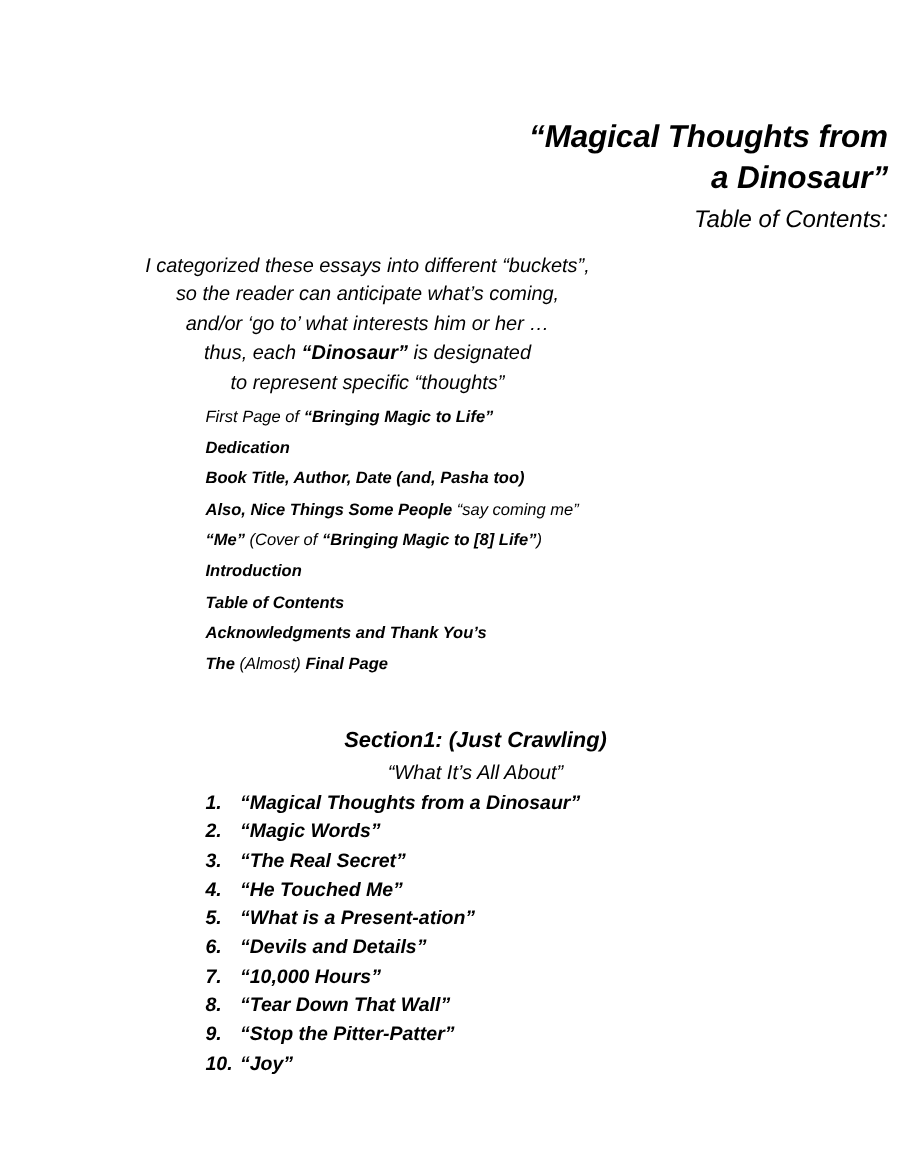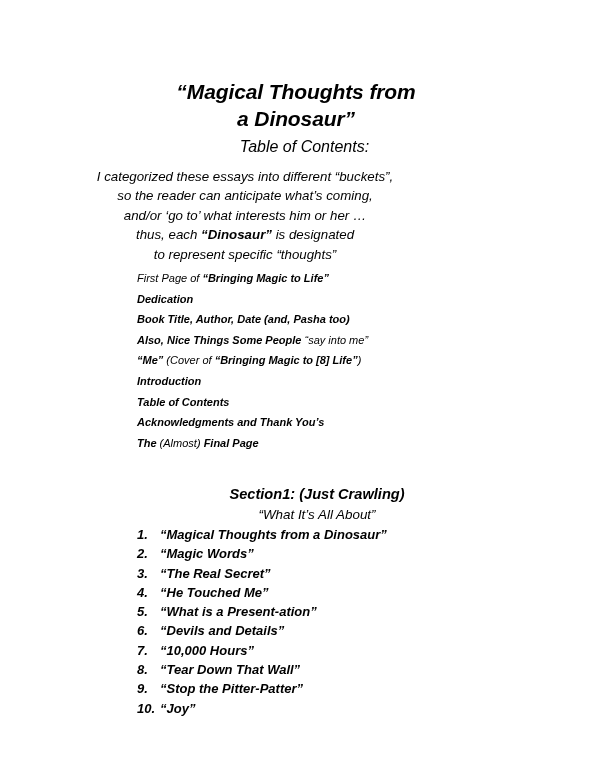--- a/index.html
+++ b/index.html
@@ -22,21 +22,21 @@
     background: #ffffff;
     box-sizing: border-box;
   }
 
   
   .title-block {
     position: absolute;
     left: 0;
     top: 78px;
     width: 592px;
-    text-align: center;
+    text-align: right;
   }
   .doc-title {
     font-size: 21px;
     font-weight: bold;
     font-style: italic;
     line-height: 27px;
     letter-spacing: -0.1px;
     margin: 0;
     white-space: pre-line;
   }
@@ -141,21 +141,21 @@
     <span class="line">so the reader can anticipate what’s coming,</span>
     <span class="line">and/or ‘go to’ what interests him or her …</span>
     <span class="line"><span>thus, each </span><b>“Dinosaur”</b><span> is designated</span></span>
     <span class="line">to represent specific “thoughts”</span>
   </div>
 
   <div class="front-matter">
       <span class="fm-line"><span class="reg">First Page of </span><span>“Bringing Magic to Life”</span></span>
       <span class="fm-line"><span>Dedication</span></span>
       <span class="fm-line"><span>Book Title, Author, Date (and, Pasha too)</span></span>
-      <span class="fm-line"><span>Also, Nice Things Some People</span><span class="reg"> “say into me”</span></span>
+      <span class="fm-line"><span>Also, Nice Things Some People</span><span class="reg"> “say coming me”</span></span>
       <span class="fm-line"><span>“Me”</span><span class="reg"> (Cover of </span><span>“Bringing Magic to [8] Life”</span><span class="reg">)</span></span>
       <span class="fm-line"><span>Introduction</span></span>
       <span class="fm-line"><span>Table of Contents</span></span>
       <span class="fm-line"><span>Acknowledgments and Thank You’s</span></span>
       <span class="fm-line"><span>The</span><span class="reg"> (Almost) </span><span>Final Page</span></span>
     </div>
 
   <div class="section-heading">Section1: (Just Crawling)</div>
   <div class="section-subtitle">“What It’s All About”</div>
 

